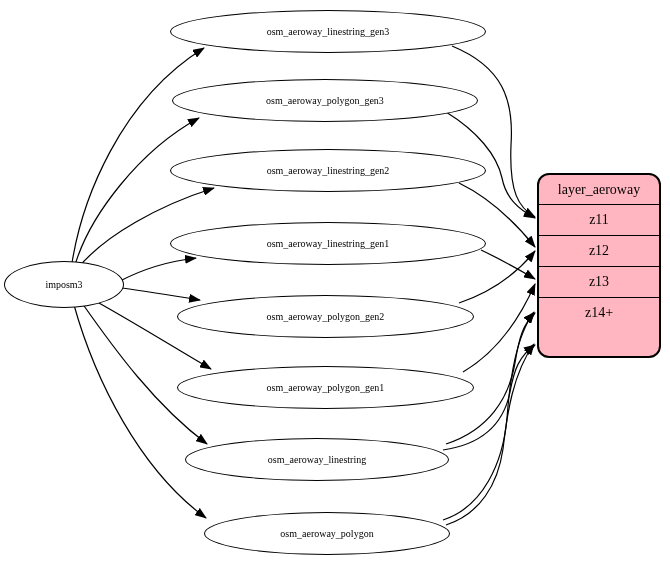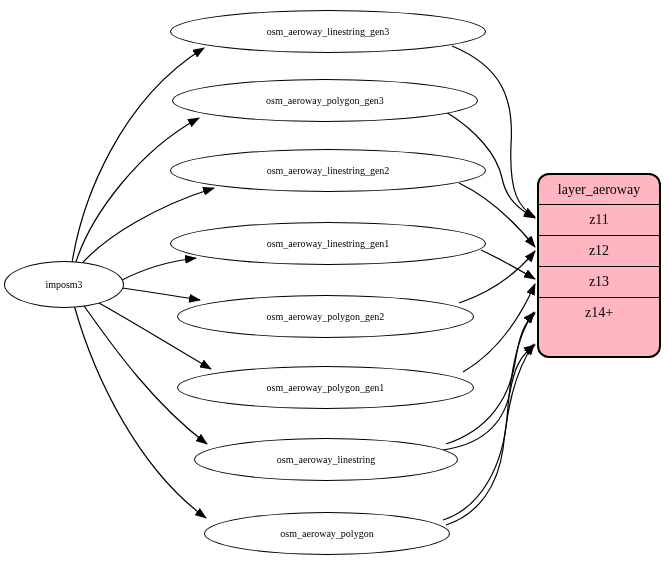--- a/index.html
+++ b/index.html
@@ -73,21 +73,21 @@
     justify-content: center;
   }
   
   .n-imposm3   { left:   4px; top: 261px; width: 120px; height: 47px; }
   .n-ls-gen3   { left: 170px; top:  10px; width: 316px; height: 43px; }
   .n-pg-gen3   { left: 172px; top:  79px; width: 306px; height: 43px; }
   .n-ls-gen2   { left: 170px; top: 149px; width: 316px; height: 43px; }
   .n-ls-gen1   { left: 170px; top: 222px; width: 316px; height: 43px; }
   .n-pg-gen2   { left: 177px; top: 295px; width: 297px; height: 43px; justify-content: center; }
   .n-pg-gen1   { left: 177px; top: 366px; width: 297px; height: 43px; }
-  .n-ls        { left: 194px; top: 438px; width: 264px; height: 43px; text-align: right; }
+  .n-ls        { left: 185px; top: 438px; width: 264px; height: 43px; text-align: right; }
   .n-pg        { left: 204px; top: 512px; width: 246px; height: 43px; text-align: center; }
 </style>
 </head>
 <body>
 
 <div id="canvas">
 
   <svg id="edges" viewBox="0 0 670 563" xmlns="http://www.w3.org/2000/svg">
     <defs>
       <marker id="arrow" markerUnits="userSpaceOnUse" markerWidth="12" markerHeight="9" refX="11" refY="4.5" orient="auto">

